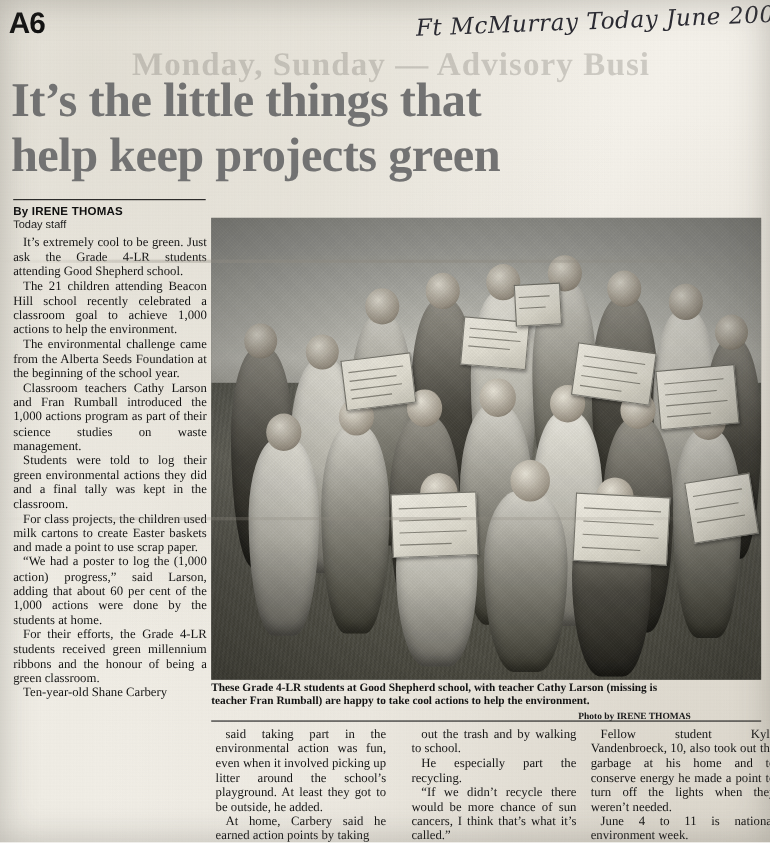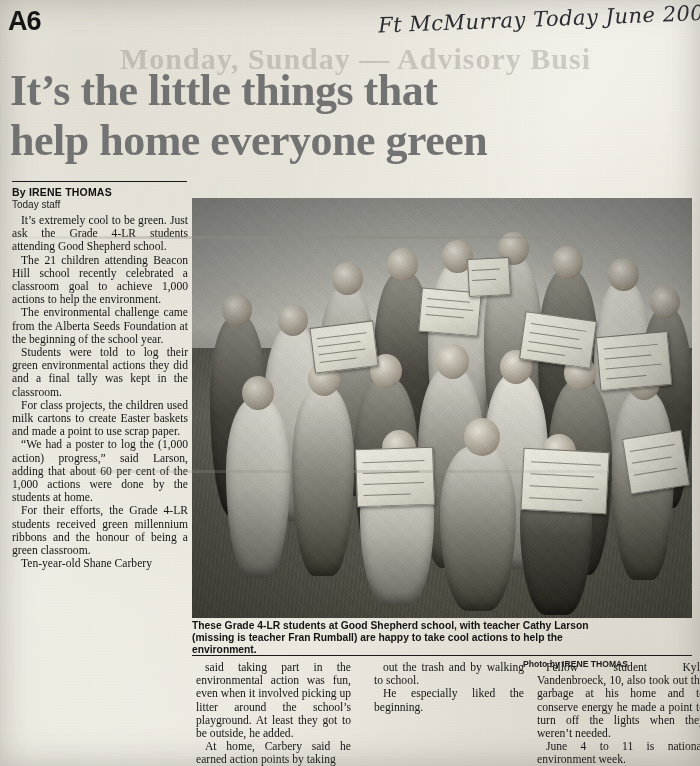--- a/index.html
+++ b/index.html
@@ -227,21 +227,21 @@
     background: radial-gradient(ellipse at 50% 60%, rgba(0,0,0,0) 40%, rgba(0,0,0,.28) 100%);
     pointer-events: none;
   }
 
   
   .caption-box {
     position: absolute;
     top: 620px;
     left: 192px;
     width: 500px;
-    font-family: Liberation Sans, sans-serif;
+    font-family: Liberation Serif, serif;
   }
   .caption-box .ctext {
     font-size: 10.3px;
     line-height: 12.2px;
     font-weight: bold;
     color: #141414;
     width: 420px;
   }
   .caption-box .credit {
     margin-top: 2px;
@@ -291,33 +291,34 @@
 
   <div class="topbar">
     <div class="page-num">A6</div>
     <div class="handwriting">Ft McMurray Today   June 2001</div>
   </div>
   <div class="ghost-masthead">Monday, Sunday — Advisory Business</div>
 
 
   <div class="headline">
     <span class="l1">It’s the little things that</span>
-    <span class="l2">help home everyone green</span>
+    <span class="l2">help keep projects green</span>
   </div>
 
   <div class="rule-left"></div>
   <div class="byline">
     <div class="author">By IRENE THOMAS</div>
     <div class="role">Today staff</div>
   </div>
 
   <div class="col-left">
     <p>It’s extremely cool to be green. Just ask the Grade 4-LR students attending Good Shepherd school.</p>
     <p>The 21 children attending Beacon Hill school recently celebrated a classroom goal to achieve 1,000 actions to help the environment.</p>
     <p>The environmental challenge came from the Alberta Seeds Foundation at the beginning of the school year.</p>
+    <p>Classroom teachers Cathy Larson and Fran Rumball introduced the 1,000 actions program as part of their science studies on waste management.</p>
     <p>Students were told to log their green environmental actions they did and a final tally was kept in the classroom.</p>
     <p>For class projects, the children used milk cartons to create Easter baskets and made a point to use scrap paper.</p>
     <p>“We had a poster to log the (1,000 action) progress,” said Larson, adding that about 60 per cent of the 1,000 actions were done by the students at home.</p>
     <p>For their efforts, the Grade 4-LR students received green millennium ribbons and the honour of being a green classroom.</p>
     <p>Ten-year-old Shane Carbery</p>
   </div>
 
   <div class="photo">
     <div class="sky"></div>
     <div class="ground"></div>
@@ -434,21 +435,22 @@
     <div class="credit">Photo by IRENE THOMAS</div>
   </div>
   <div class="rule-caption"></div>
 
   <div class="bot c2">
     <p>said taking part in the environmental action was fun, even when it involved picking up litter around the school’s playground. At least they got to be outside, he added.</p>
     <p>At home, Carbery said he earned action points by taking</p>
   </div>
   <div class="bot c3">
     <p>out the trash and by walking to school.</p>
-    <p>He especially liked the beginning.</p>
+    <p>He especially part the recycling.</p>
+    <p>“If we didn’t recycle there would be more chance of sun cancers, I think that’s what it’s called.”</p>
   </div>
   <div class="bot c4">
     <p>Fellow student Kyle Vandenbroeck, 10, also took out the garbage at his home and to conserve energy he made a point to turn off the lights when they weren’t needed.</p>
     <p>June 4 to 11 is national environment week.</p>
   </div>
 
   <div class="fold" style="top:236px;"></div>
   <div class="fold" style="top:470px; opacity:.7;"></div>
   <div class="grain"></div>
   <div class="edge-dark"></div>

